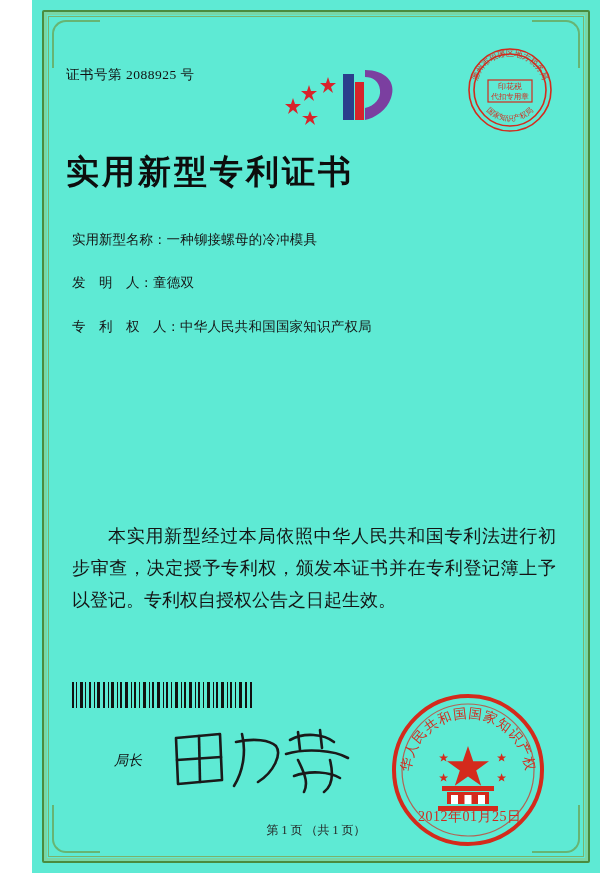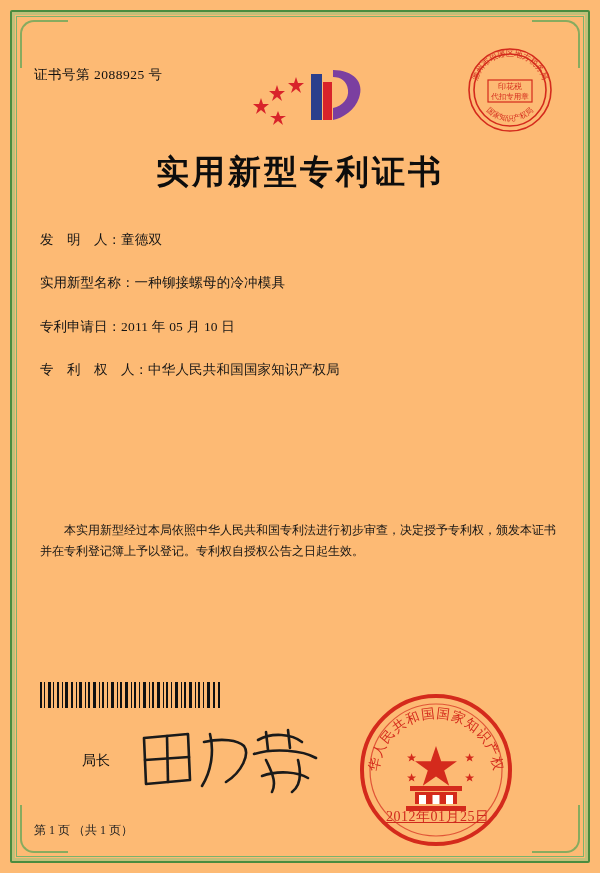--- a/index.html
+++ b/index.html
@@ -13,21 +13,22 @@
     font-family: "Liberation Serif", "DejaVu Serif", serif;
     color: #1a1a1a;
     position: relative;
     overflow: hidden;
   }
 
   
   .page {
     position: absolute;
     inset: 0;
-    background: #fdba74;
+    background: #5eead4;
+    margin-left: 32px;
   }
 
   
   .border-outer {
     position: absolute;
     left: 10px; top: 10px; right: 10px; bottom: 10px;
     border: 2px solid #4a8c3f;
     border-radius: 2px;
   }
   .border-inner {
@@ -87,21 +88,20 @@
     height: 96px;
   }
   .stamp-top svg { display:block; }
 
   
   .title {
     position: absolute;
     top: 120px;
     left: 0;
     right: 0;
-    text-align: center;
     font-size: 33px;
     font-weight: bold;
     letter-spacing: 3px;
     color: #0d0d0d;
     font-family: "DejaVu Serif", "Liberation Serif", serif;
   }
 
   
   .fields {
     position: absolute;
@@ -118,21 +118,21 @@
   }
   .field .lbl { letter-spacing: 0px; }
   .field .val { letter-spacing: 0.2px; }
 
   
   .paras {
     position: absolute;
     top: 490px;
     left: 6px;
     right: 10px;
-    font-size: 12px;
+    font-size: 18px;
     line-height: 1.78;
     text-align: justify;
     color: #141414;
   }
   .para { text-indent: 2em; margin: 0 0 1px 0; }
 
   
   .barcode {
     position: absolute;
     left: 6px;
@@ -142,20 +142,21 @@
   }
   .barcode svg { display:block; }
 
   
   .sig-label {
     position: absolute;
     left: 48px;
     top: 722px;
     font-size: 14px;
     color: #111;
+    font-style: italic;
   }
   .signature {
     position: absolute;
     left: 92px;
     top: 690px;
     width: 210px;
     height: 80px;
   }
   .signature svg { display:block; }
 
@@ -170,29 +171,29 @@
   .seal svg { display:block; }
 
   .seal-date {
     position: absolute;
     left: 352px;
     top: 778px;
     font-size: 14px;
     color: #d02a1e;
     letter-spacing: 0.5px;
     font-family: "Liberation Serif", serif;
-    text-decoration: underline;
   }
 
   
   .footer {
     position: absolute;
     bottom: 4px;
     left: 0;
     right: 0;
+    text-align: center;
     font-size: 12px;
     color: #222;
   }
 </style>
 </head>
 <body>
 
 <div class="page">
   <div class="border-band"></div>
   <div class="border-outer"></div>
@@ -241,27 +242,24 @@
         <text font-size="7.5" fill="#d42a1c" font-family="DejaVu Sans, sans-serif">
           <textPath href="#arcBot" startOffset="50%" text-anchor="middle">国家知识产权局</textPath>
         </text>
       </svg>
     </div>
 
     <div class="title">实用新型专利证书</div>
 
     <div class="fields">
       <div class="field">
-        <span class="lbl">发　明　人：</span><span class="val">童德双</span>
-      </div>
-      <div class="field">
         <span class="lbl">实用新型名称：</span><span class="val">一种铆接螺母的冷冲模具</span>
       </div>
       <div class="field">
-        <span class="lbl">专利申请日：</span><span class="val">2011 年 05 月 10 日</span>
+        <span class="lbl">发　明　人：</span><span class="val">童德双</span>
       </div>
       <div class="field">
         <span class="lbl">专　利　权　人：</span><span class="val">中华人民共和国国家知识产权局</span>
       </div>
     </div>
 
     <div class="paras">
       <p class="para">本实用新型经过本局依照中华人民共和国专利法进行初步审查，决定授予专利权，颁发本证书并在专利登记簿上予以登记。专利权自授权公告之日起生效。</p>
     </div>
 

